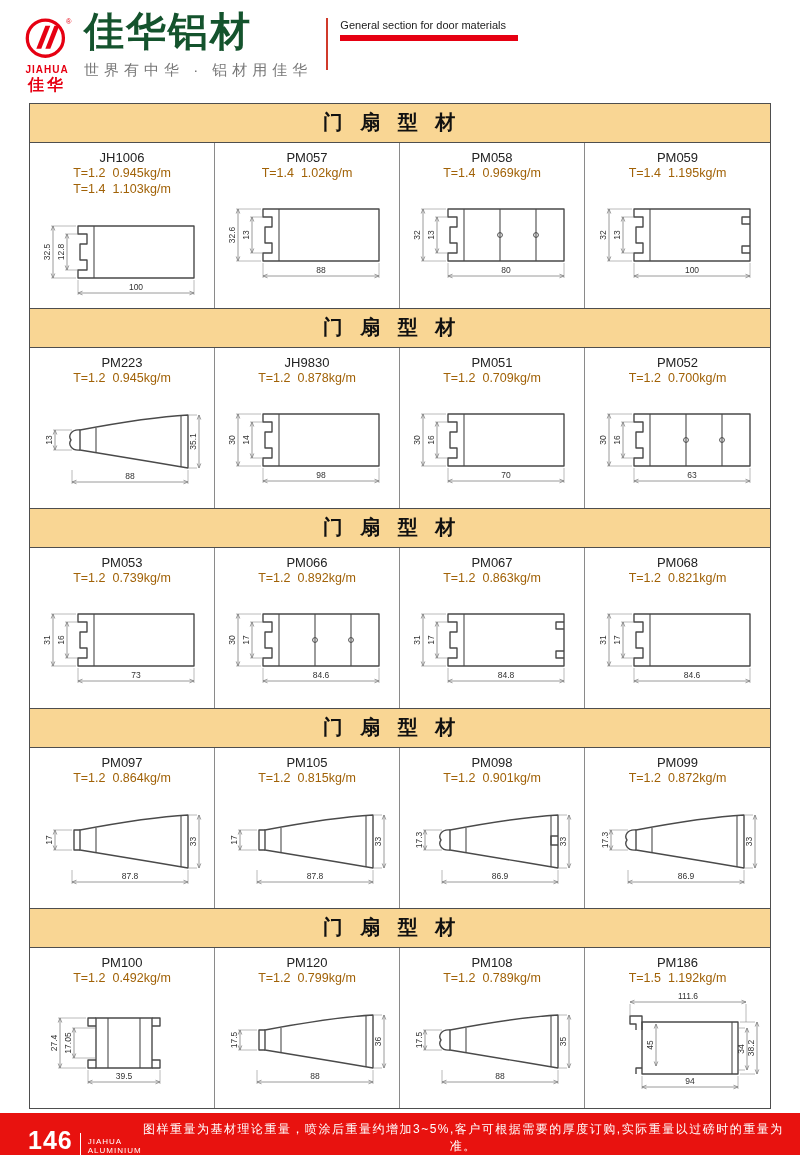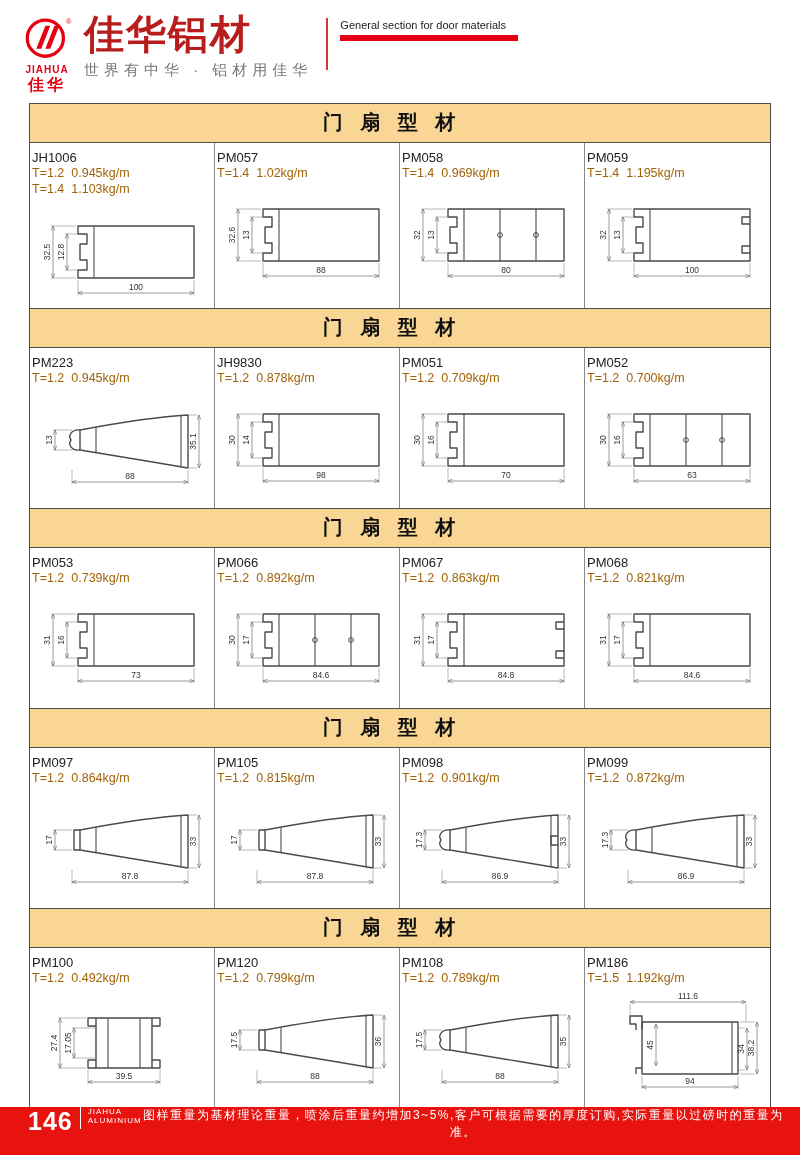--- a/index.html
+++ b/index.html
@@ -6,44 +6,44 @@
   html,body { width:800px; height:1167px; background:#fff;
     font-family:"Liberation Sans","DejaVu Sans",sans-serif; color:#222; }
   .page { width:800px; height:1167px; position:relative; background:#fff; overflow:hidden; }
 
   
   .hdr { display:flex; align-items:flex-start; padding:14px 0 0 18px; height:88px; }
   .emblem { width:58px; text-align:center; margin-top:2px; }
   .emblem .jia { color:#e60012; font-weight:bold; font-size:10px; letter-spacing:1px; margin-top:-2px;}
   .emblem .cn  { color:#e60012; font-weight:bold; font-size:16px; letter-spacing:3px; }
   .brandblock { margin-left:8px; }
-  .brandname { font-size:40px; font-weight:bold; color:#b91c1c; letter-spacing:2px; line-height:1.05;
-    font-family:Liberation Serif, serif; }
+  .brandname { font-size:40px; font-weight:bold; color:#14532d; letter-spacing:2px; line-height:1.05;
+    font-family:Liberation Mono, monospace; }
   .tagline { font-size:15px; color:#777; letter-spacing:5px; margin-top:5px; }
   .vdivide { width:2px; height:52px; background:#d03a2b; margin:4px 12px 0 14px; }
   .docblock { margin-top:2px; }
   .doc-cn { font-size:27px; font-weight:bold; color:#111; letter-spacing:3px; }
   .doc-en { font-size:11px; color:#222; margin-top:3px; }
   .redbar { height:6px; background:#e60012; margin-top:4px; width:178px; }
 
   
   .content { width:742px; margin:16px auto 0 auto; }
   .section { border:1px solid #4e4e4e; margin-top:-1px; }
   .sec-head { background:#f9d694; border-bottom:1px solid #4e4e4e; text-align:center;
     font-size:20px; font-weight:bold; color:#111; letter-spacing:6px; padding:5px 16px 6px 0; }
   .sec-row { display:flex; }
-  .cell { width:25%; border-right:1px solid #8a8a8a; padding:7px 2px 4px 2px; min-height:160px;}
+  .cell { width:25%; border-right:1px solid #8a8a8a; text-align:center; padding:7px 2px 4px 2px; min-height:160px;}
   .cell:last-child { border-right:none; }
   .code { font-size:13px; color:#222; }
   .spec { font-size:12.5px; color:#a16207; line-height:1.3; white-space:pre; }
   .drawing { display:block; margin:2px auto 0 auto; }
 
   
-  .footer { position:absolute; left:0; right:0; bottom:12px; height:48px; background:#e8120f;
-    display:flex; align-items:flex-start; color:#fff; }
+  .footer { position:absolute; left:0; right:0; bottom:12px; height:42px; background:#e8120f;
+    display:flex; align-items:flex-end; color:#fff; }
   .pageno { font-size:25px; font-weight:bold; margin-left:28px; letter-spacing:1px; }
   .fdiv { width:1px; height:22px; background:#fff; margin:0 7px 0 7px; }
   .fbrand { font-size:8px; line-height:1.15; letter-spacing:1px; }
   .fnote { flex:1; text-align:center; font-size:12px; letter-spacing:1.5px; padding-right:15px; }
 </style>
 </head>
 <body>
 
 <div class="page">
 

